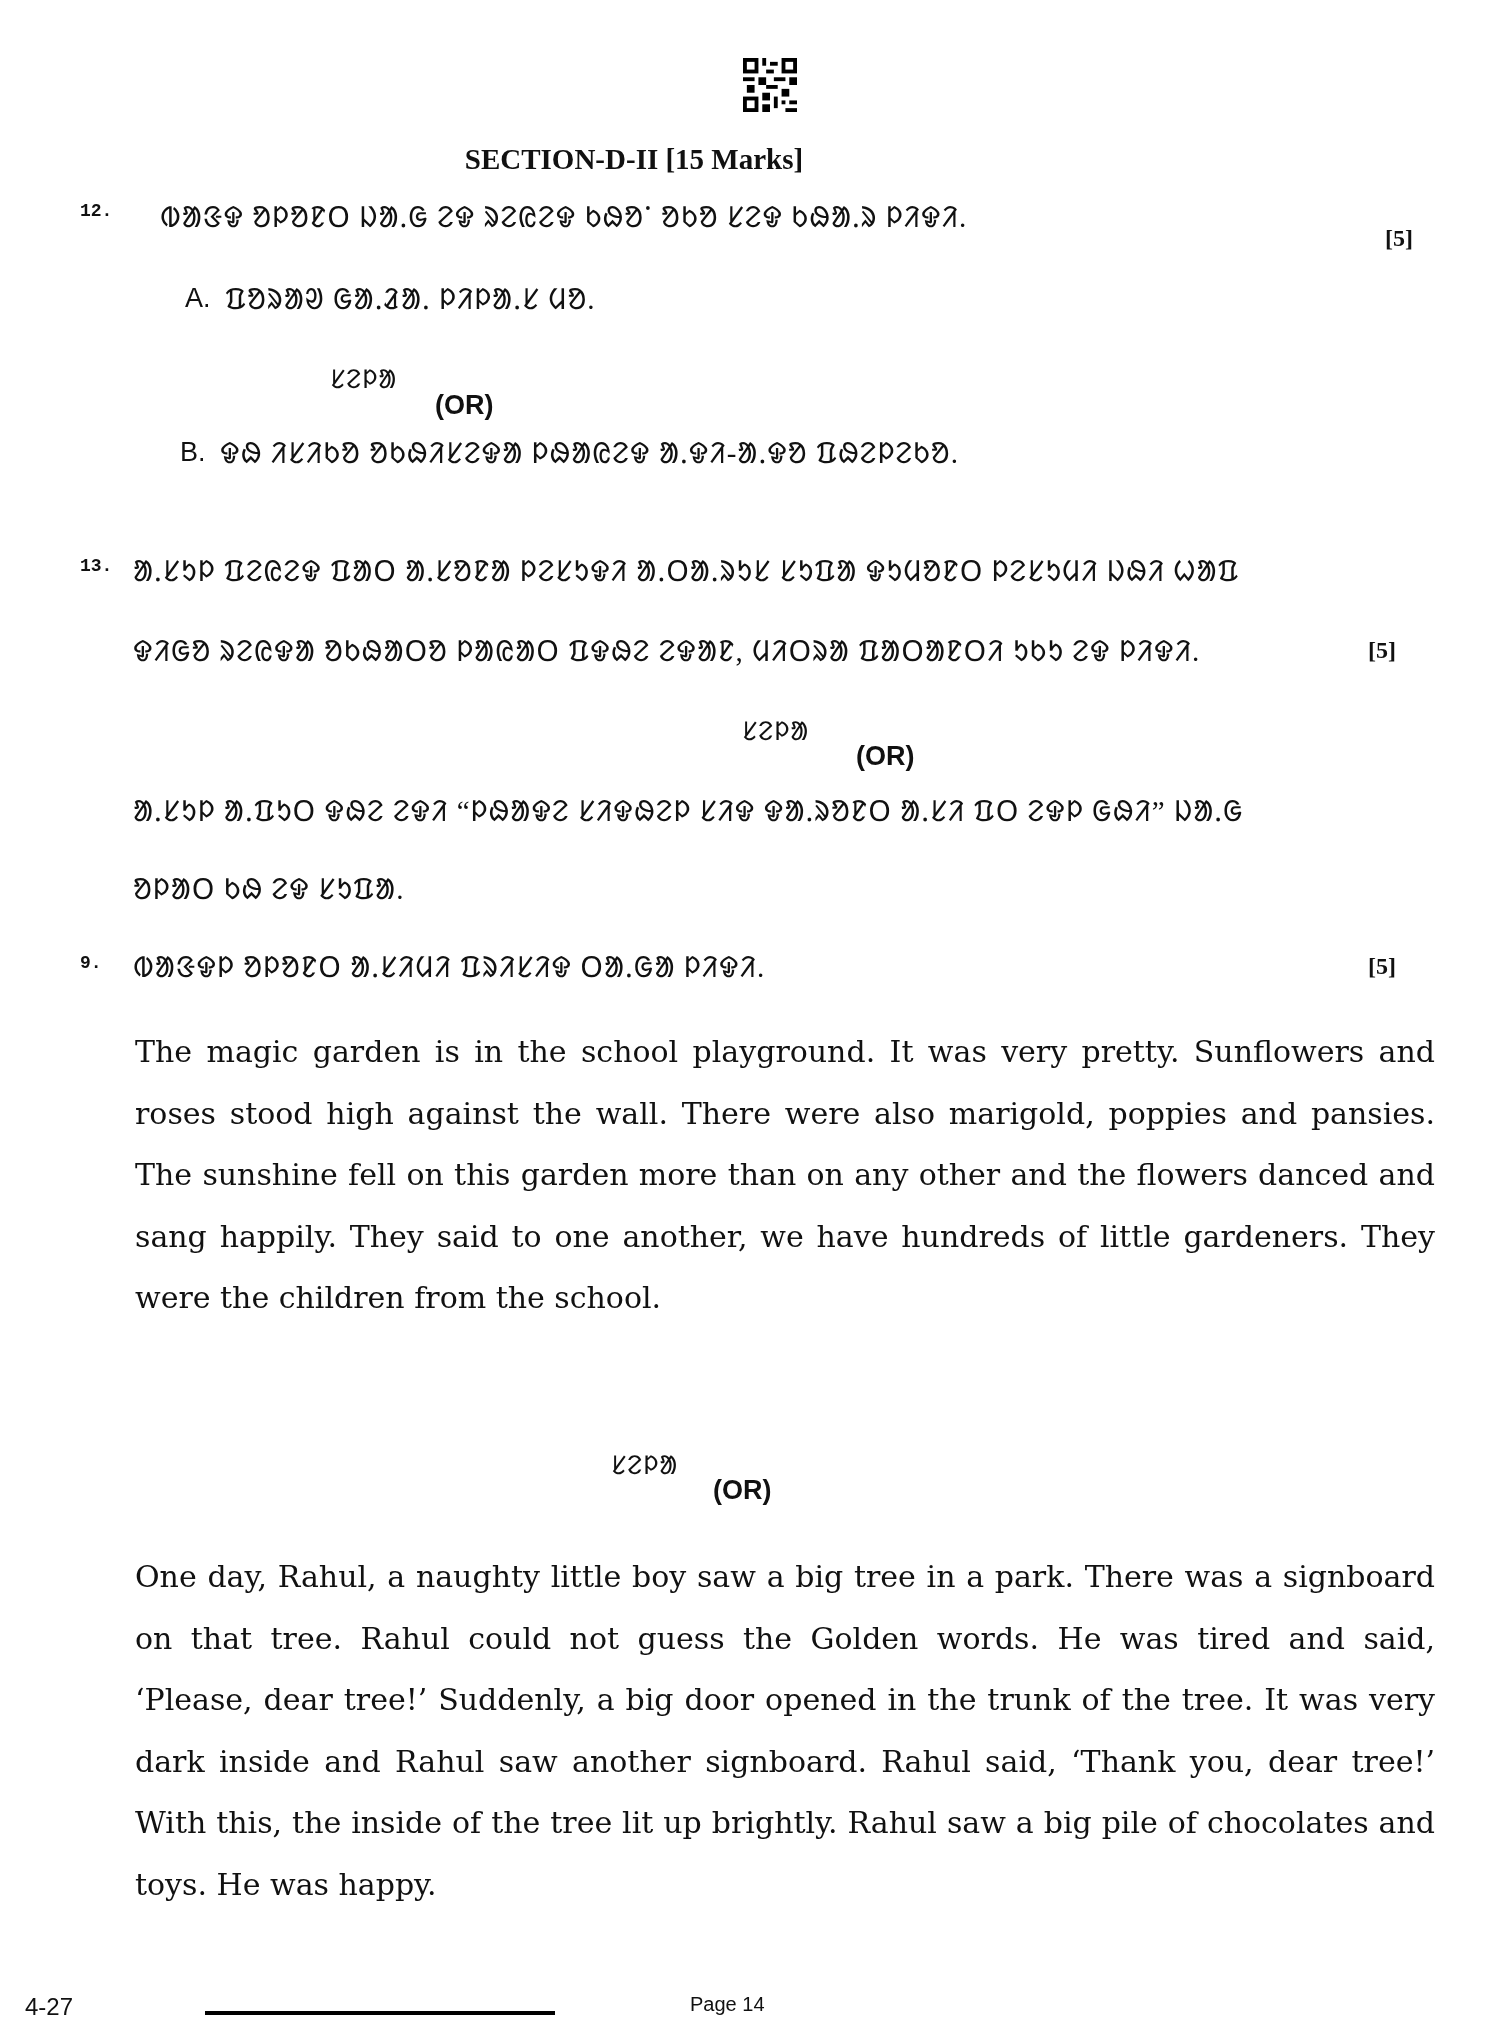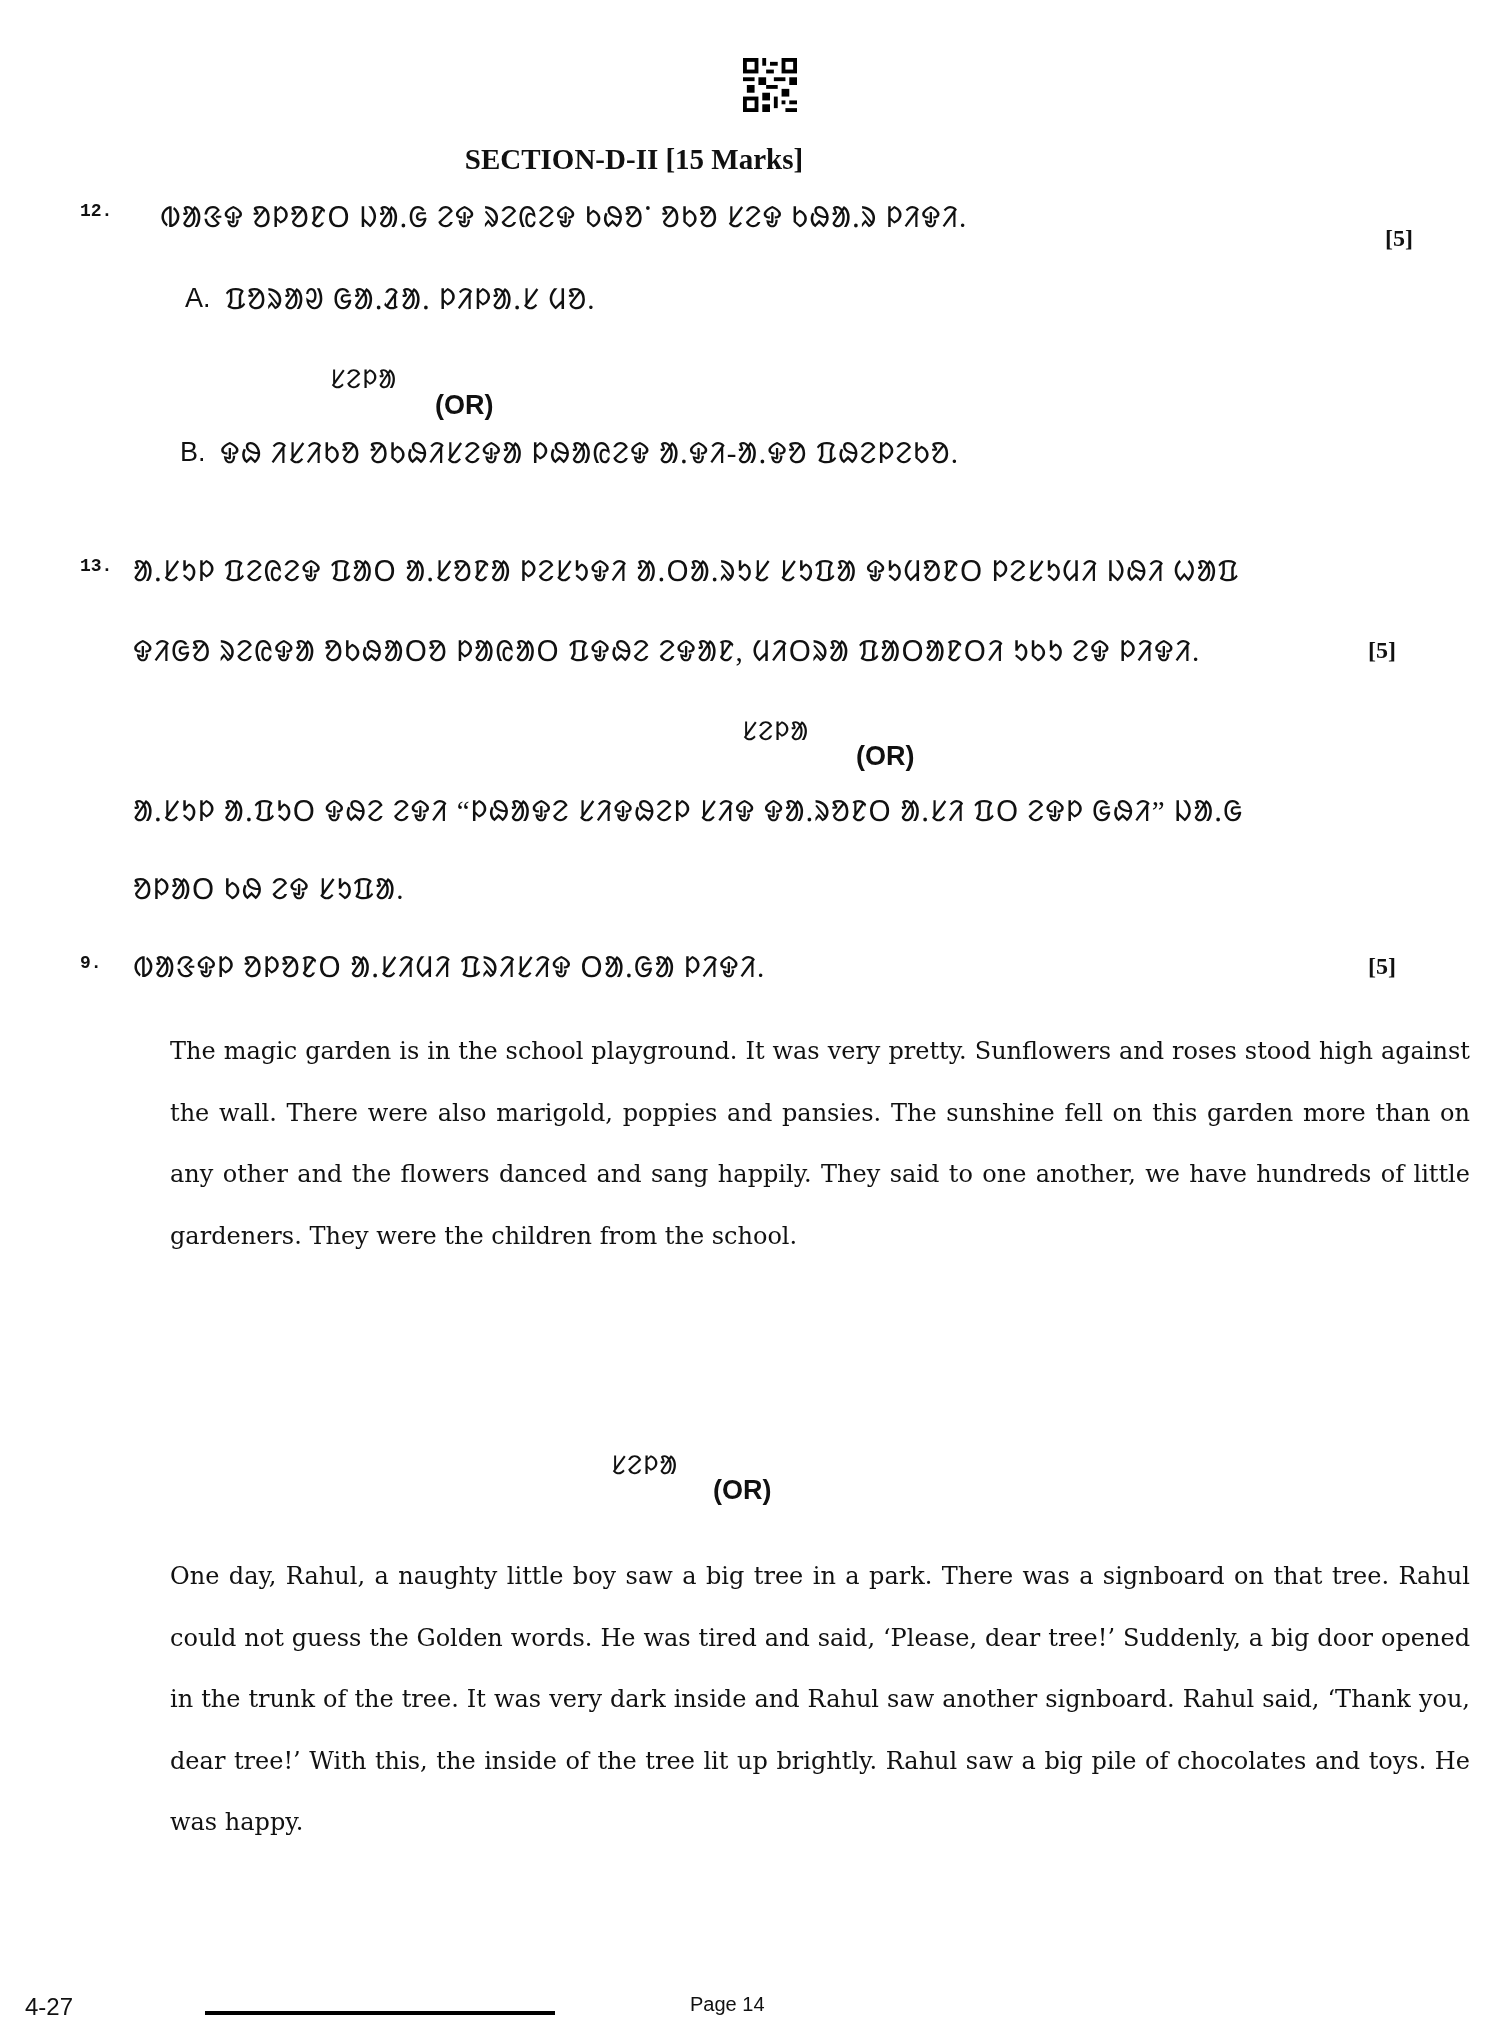--- a/index.html
+++ b/index.html
@@ -4,21 +4,21 @@
 <style>
   html, body { margin:0; padding:0; background:#ffffff; }
   body { width:1505px; height:2034px; position:relative; overflow:hidden; color:#111; }
   .abs { position:absolute; white-space:nowrap; }
   .lserif { font-family:"Liberation Serif", serif; }
   .sans { font-family:"Liberation Sans", sans-serif; }
   .script { font-family:Liberation Serif, serif; font-size:29px; letter-spacing:1px; }
   .qnum { font-family:Liberation Mono, monospace; font-weight:bold; font-size:18px;text-align:center; }
   .marks { font-family:"Liberation Serif", serif; font-weight:bold; font-size:24px; }
   .or-label { font-family:"Liberation Sans", sans-serif; font-weight:bold; font-size:27px;margin-top:28px; }
-  .para { font-family:"DejaVu Serif", serif; font-size:24px; line-height:61.5px; text-align:justify; text-align-last:left; width:1300px;margin-left:35px; }
+  .para { font-family:"DejaVu Serif", serif; font-size:30px; line-height:61.5px; text-align:justify; text-align-last:left; width:1300px; }
   .qr { position:absolute; left:742px; top:58px; width:56px; height:54px; }
 </style>
 </head>
 <body>
 
 <svg class="qr" viewBox="0 0 14 14">
   <rect x="0" y="0" width="14" height="14" fill="#fff"></rect>
   <rect x="0" y="0" width="4" height="4" fill="#000"></rect>
     <rect x="1" y="1" width="2" height="2" fill="#fff"></rect>
   <rect x="10" y="0" width="4" height="4" fill="#000"></rect>

